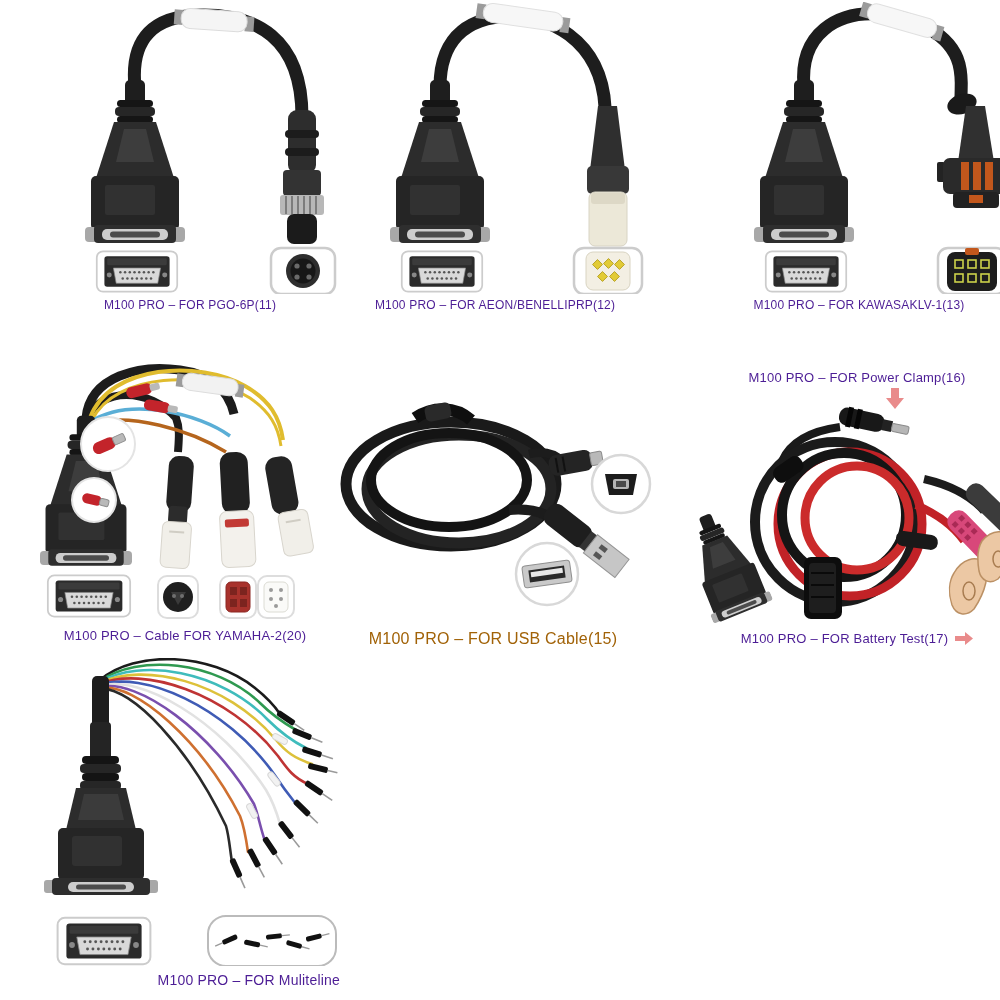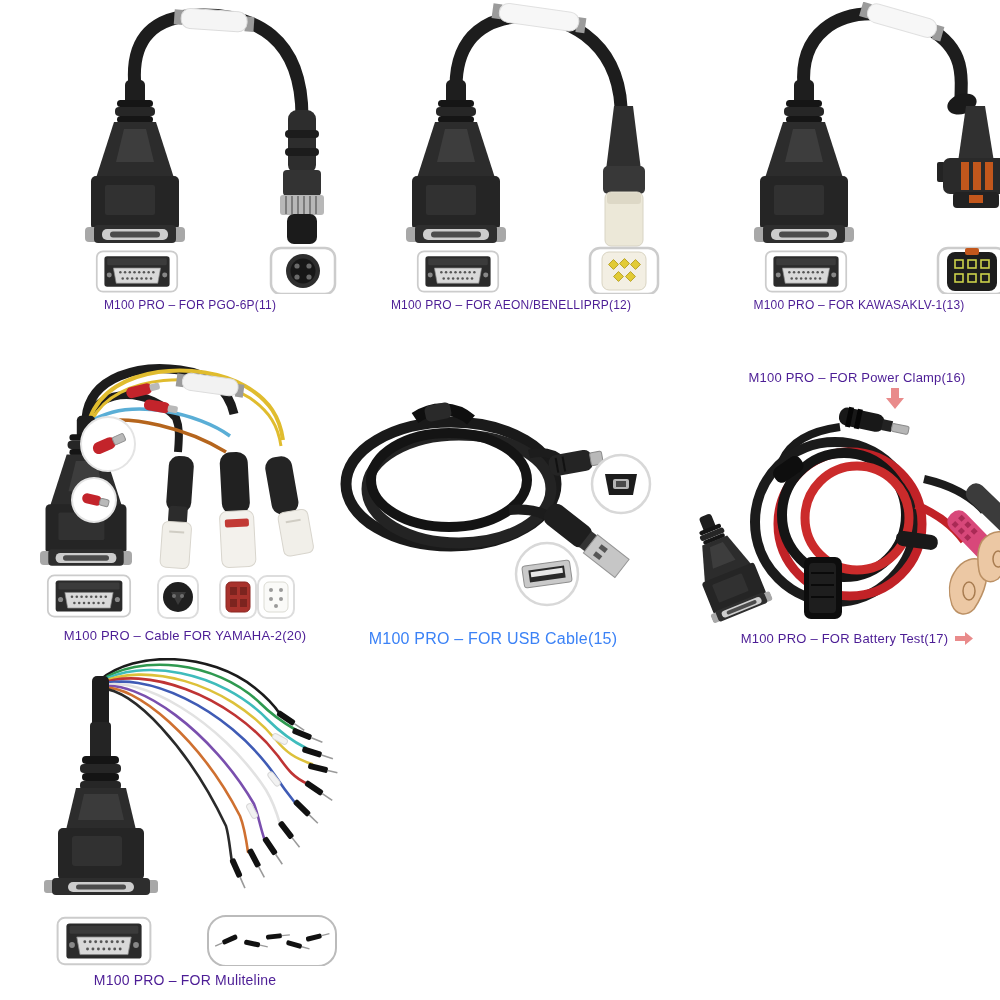--- a/index.html
+++ b/index.html
@@ -3,22 +3,22 @@
 <meta charset="utf-8">
 <style>
   html,body{margin:0;padding:0;background:#ffffff;}
   body{width:1000px;height:1000px;font-family:"Liberation Sans",sans-serif;}
   .canvas{position:relative;width:1000px;height:1000px;background:#ffffff;overflow:hidden;}
   figure.card{position:absolute;margin:0;padding:0;text-align:center;}
   figure.card svg{display:block;margin:0 auto;}
   figcaption{color:#4c1d95;letter-spacing:.2px;white-space:nowrap;}
   .cap-sm{font-size:12px;margin-top:4px;}
   .cap-md{font-size:13px;margin-top:6px;}
-  .cap-lg{font-size:16px;color:#3b82f6;margin-top:8px;}
-  .cap-xl{font-size:14px;margin-top:6px;}
+  .cap-lg{font-size:16px;color:#a16207;margin-top:8px;}
+  .cap-xl{font-size:14px;margin-top:6px;text-align:right;}
   .cap-top{font-size:13px;margin-bottom:2px;}
   .cap-row{display:flex;align-items:center;justify-content:center;gap:7px;margin-top:6px;}
   .arrow-right{display:inline-block;line-height:0;}
 </style>
 </head>
 <body>
 
 <div class="canvas">
 
   <svg width="0" height="0" style="position:absolute">
@@ -98,21 +98,21 @@
         <circle cx="263" cy="269" r="12.5" fill="#171717"></circle>
         <circle cx="257" cy="264" r="2.6" fill="#6a6a6a"></circle>
           <circle cx="269" cy="264" r="2.6" fill="#6a6a6a"></circle>
         <circle cx="257" cy="275" r="2.6" fill="#6a6a6a"></circle>
           <circle cx="269" cy="275" r="2.6" fill="#6a6a6a"></circle>
       </g>
     </svg>
     <figcaption class="cap-sm">M100 PRO – FOR PGO-6P(11)</figcaption>
   </figure>
 
-  <figure class="card" style="left:361px;top:2px;width:300px;">
+  <figure class="card" style="left:345px;top:2px;width:300px;">
     <svg viewBox="0 0 300 292" width="300" height="292">
       <path d="M95 85 C95 30 130 15 165 14 C200 13 256 35 260 105" fill="none" stroke="#1d1d1d" stroke-width="13" stroke-linecap="round"></path>
       <g transform="rotate(8 180 16)">
         <rect x="131" y="8" width="9" height="15" fill="#9b9b9b"></rect>
         <rect x="216" y="10" width="9" height="15" fill="#9b9b9b"></rect>
         <rect x="138" y="6" width="80" height="19" rx="9" fill="#f7f7f7" stroke="#e0e0e0"></rect>
       </g>
       <use href="#sym-db15" x="45" y="76" width="100" height="175"></use>
       <g>
         <path d="M253 104 L272 104 L280 168 L245 168 Z" fill="#2f2f2f"></path>

